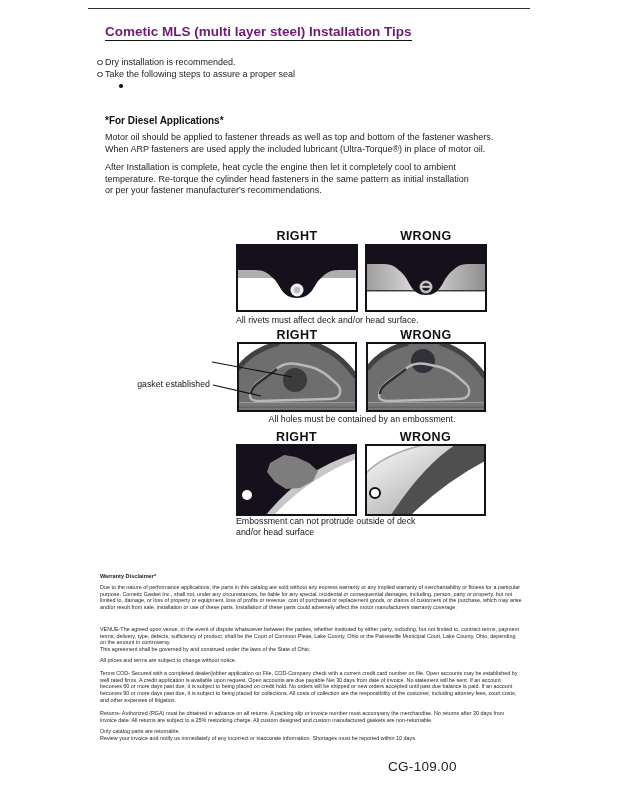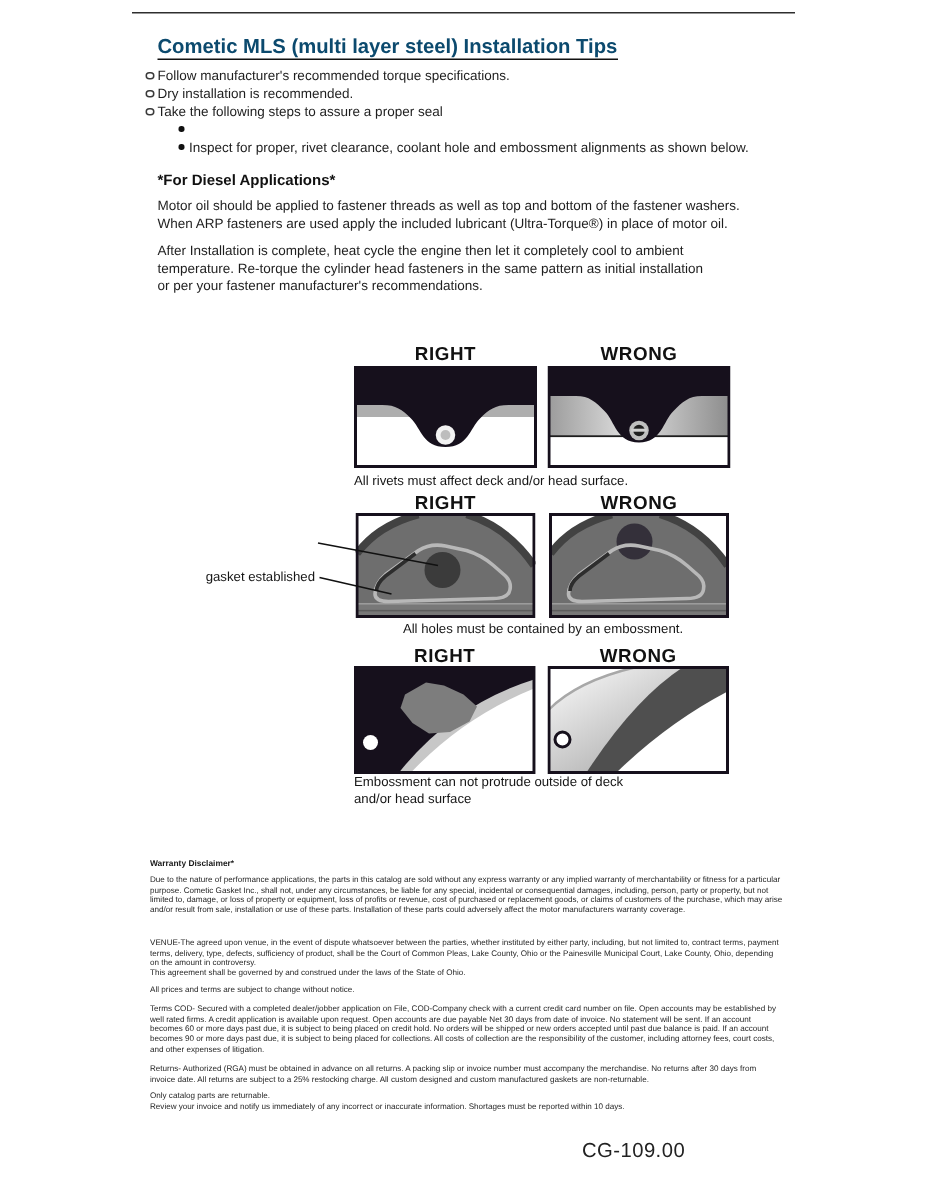--- a/index.html
+++ b/index.html
@@ -1,19 +1,19 @@
 <!DOCTYPE html>
 <html><head>
 <meta charset="utf-8">
 <style>
   html,body{margin:0;padding:0;background:#ffffff;}
   #page{position:relative;width:618px;height:800px;background:#ffffff;overflow:hidden;
         font-family:"Liberation Sans", sans-serif;color:#1c1c1c;}
   .abs{position:absolute;}
-  .title{font-size:13.5px;font-weight:bold;color:#0c4a6e;
+  .title{font-size:13.5px;font-weight:bold;color:#701a75;
          border-bottom:1.6px solid #111;padding-bottom:1px;display:inline-block;}
   .body-text{font-size:9px;line-height:11.7px;color:#1e1e1e;white-space:pre-line;}
   .heading2{font-size:10px;font-weight:bold;color:#111;}
   .bullet-row{font-size:9px;line-height:12px;color:#1e1e1e;}
   .bmark{position:absolute;width:3.6px;height:3.6px;border:1px solid #3a3a3a;border-radius:50%;}
   .smark{position:absolute;width:3.6px;height:3.6px;background:#111;border-radius:50%;}
   .dlabel{font-size:12.5px;font-weight:bold;letter-spacing:.4px;color:#111;text-align:center;}
   .caption{font-size:8.8px;color:#161616;white-space:pre-line;line-height:10.6px;}
   .side-label{font-size:8.8px;color:#161616;text-align:right;white-space:pre-line;line-height:10.4px;}
   .tiny{font-size:5.4px;line-height:6.7px;color:#262626;width:422px;white-space:pre-line;}
@@ -26,38 +26,30 @@
 <body>
 
 <div id="page">
 
   <div class="abs topline" style="left:88px;top:8px;width:442px;"></div>
 
   <div class="abs" style="left:105px;top:22px;">
     <span class="title">Cometic MLS (multi layer steel) Installation Tips</span>
   </div>
 
-  <div class="abs bullet-row" style="left:105px;top:44px;">
-    <span class="bmark" style="left:-8px;top:3.5px;"></span>
-    <span>Follow manufacturer's recommended torque specifications.</span>
-  </div>
   <div class="abs bullet-row" style="left:105px;top:56px;">
     <span class="bmark" style="left:-8px;top:3.5px;"></span>
     <span>Dry installation is recommended.</span>
   </div>
   <div class="abs bullet-row" style="left:105px;top:68px;">
     <span class="bmark" style="left:-8px;top:3.5px;"></span>
     <span>Take the following steps to assure a proper seal</span>
   </div>
   <div class="abs bullet-row" style="left:126px;top:80px;">
     <span class="smark" style="left:-7px;top:4px;"></span>
-  </div>
-  <div class="abs bullet-row" style="left:126px;top:92px;">
-    <span class="smark" style="left:-7px;top:4px;"></span>
-    <span>Inspect for proper, rivet clearance, coolant hole and embossment alignments as shown below.</span>
   </div>
 
   <div class="abs heading2" style="left:105px;top:115px;">*For Diesel Applications*</div>
   <div class="abs body-text" style="left:105px;top:162px;width:450px;">After Installation is complete, heat cycle the engine then let it completely cool to ambient
 temperature. Re-torque the cylinder head fasteners in the same pattern as initial installation
 or per your fastener manufacturer's recommendations.</div>
   <div class="abs body-text" style="left:105px;top:132px;width:450px;">Motor oil should be applied to fastener threads as well as top and bottom of the fastener washers.
 When ARP fasteners are used apply the included lubricant (Ultra-Torque®) in place of motor oil.</div>
 
   <div class="abs dlabel" style="left:236px;top:229px;width:122px;">RIGHT</div>

